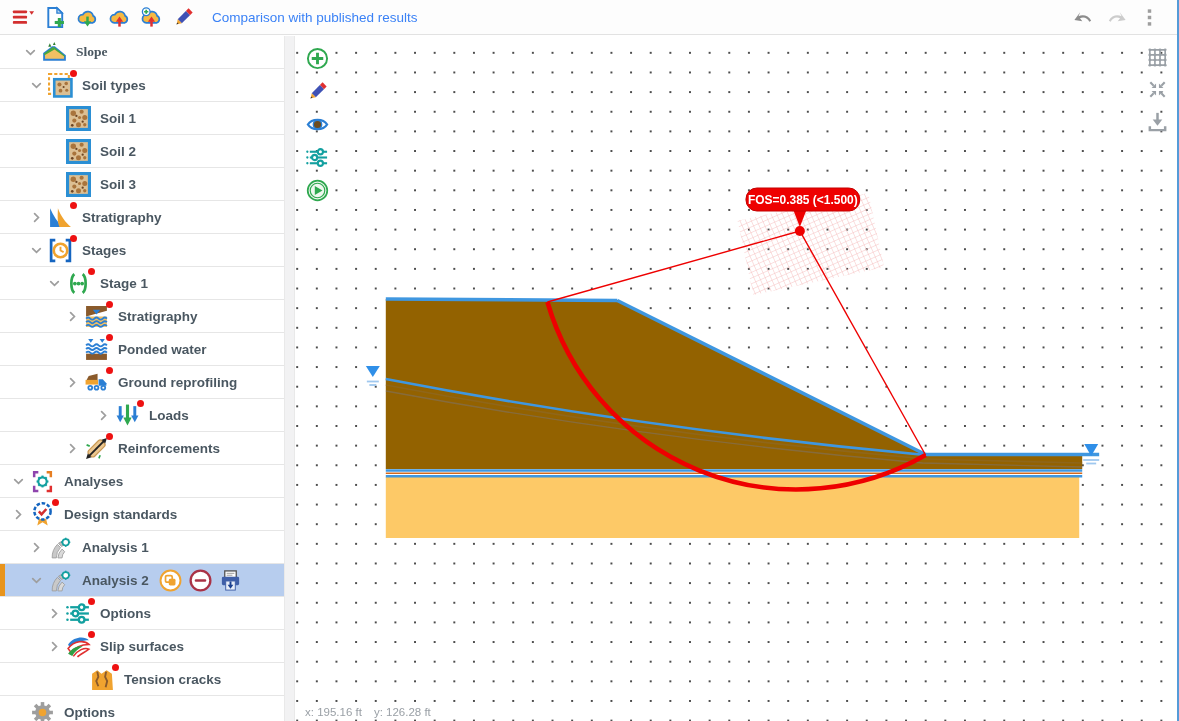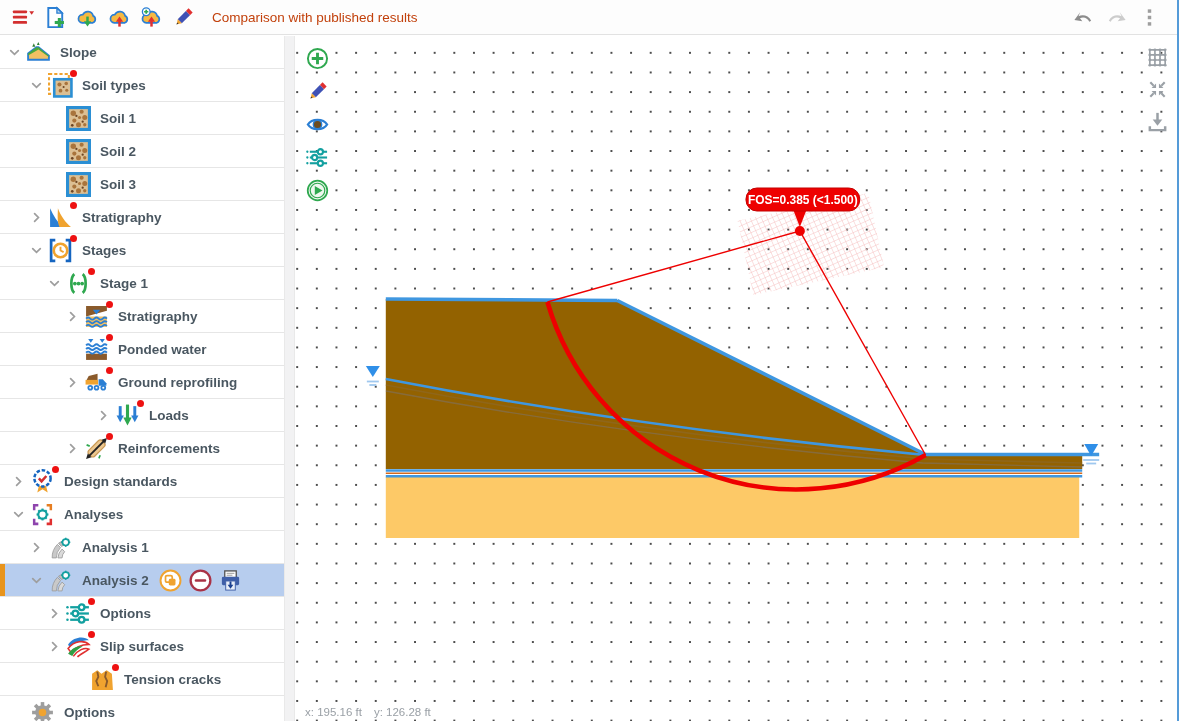--- a/index.html
+++ b/index.html
@@ -3,21 +3,21 @@
 <meta charset="utf-8">
 <style>
   html,body{margin:0;padding:0;background:#fff;}
   .app{position:relative;width:1179px;height:721px;overflow:hidden;box-sizing:border-box;
        font-family:"Liberation Sans",sans-serif;background:#fff;border-right:2px solid #559bd8;}
   
   .topbar{position:absolute;top:0;left:0;right:0;height:35px;background:#fdfdfd;
           border-bottom:1px solid #e2e2e2;display:flex;align-items:center;padding:0 10px;gap:5px;box-sizing:border-box;}
   .tb-btn{width:27px;height:27px;display:flex;align-items:center;justify-content:center;cursor:pointer;flex:none;}
   .tb-btn svg{width:23px;height:23px;display:block;}
-  .tb-title{color:#c2410c;font-size:13.5px;margin-left:10px;white-space:nowrap;}
+  .tb-title{color:#3b82f6;font-size:13.5px;margin-left:10px;white-space:nowrap;}
   .tb-spacer{flex:1;}
   .tb-right{display:flex;align-items:center;gap:6px;margin-right:4px;}
   
   .sidebar{position:absolute;top:36px;left:0;width:284px;bottom:0;background:#fff;overflow:hidden;}
   .row{height:32px;display:flex;align-items:center;border-bottom:1px solid #e6e6e6;position:relative;cursor:pointer;background:#fff;}
   .row.sel{background:#b7cdee;}
   .selbar{position:absolute;left:0;top:0;bottom:0;width:5px;background:#e8941c;}
   .chev{width:20px;display:flex;justify-content:center;flex:none;}
   .chev svg{width:13px;height:13px;}
   .ticon{width:25px;height:25px;margin-left:2px;position:relative;flex:none;}
@@ -136,21 +136,21 @@
               <rect x="10.2" y="3.5" width="3.6" height="3.6"></rect>
               <rect x="10.2" y="10.2" width="3.6" height="3.6"></rect>
               <rect x="10.2" y="16.9" width="3.6" height="3.6"></rect>
             </svg>
           </span>
         </div>
       </div>
   </header>
 
   <nav class="sidebar">
-      <div class="row" style="padding-left: 4px;">
+      <div class="row" style="padding-left: 20px; font-family: Liberation Serif, serif;">
         <span class="chev">
           <svg viewBox="0 0 24 24" fill="none" stroke="#9e9e9e" stroke-width="3.2" stroke-linecap="round">
             <path d="M5 8.5 l7 7 7 -7"></path>
           </svg>
         </span>
         <span class="ticon">
           <svg viewBox="0 0 24 24">
             <path d="M2 19 V13 L10 7 H12 L22 15 V19 Z" fill="#f2c063" stroke="#2b7fd4" stroke-width="1.8"></path>
             <path d="M2 13 L10 7 H12 L22 15 V16.2 L12 9 L2 14.8 Z" fill="#49a83c"></path>
             <g fill="#2e7d32">
@@ -405,36 +405,20 @@
             <path d="M2 22 l5.2 -1.6 -3.6 -3.6 z" fill="#222"></path>
             <path d="M22 2 l-5.2 1.6 3.6 3.6 z" fill="#222"></path>
             <g stroke="#2fa84f" stroke-width="1.6">
               <path d="M2.5 8.5 l3 1.2"></path>
               <path d="M14.3 21.5 l1.2 -3"></path>
             </g>
           </svg>
           <span class="dot"></span>
         </span>
         <span class="tlabel">Reinforcements</span>
-      </div>
-      <div class="row" style="padding-left: 8px;">
-        <span class="chev">
-          <svg viewBox="0 0 24 24" fill="none" stroke="#9e9e9e" stroke-width="3.2" stroke-linecap="round">
-            <path d="M8.5 5 l7 7 -7 7"></path>
-          </svg>
-        </span>
-        <span class="ticon">
-          <svg viewBox="0 0 24 24">
-            <path d="M9 14.5 l-2 8 5 -3 5 3 -2 -8 z" fill="#f0a32f"></path>
-            <circle cx="12" cy="9" r="7.8" fill="#fff" stroke="#1565c0" stroke-width="2.4" stroke-dasharray="3.4 1.7"></circle>
-            <path d="M8.5 9 l2.6 2.9 4.6 -5.2" stroke="#d32f2f" stroke-width="2.4" fill="none"></path>
-          </svg>
-          <span class="dot"></span>
-        </span>
-        <span class="tlabel">Design standards</span>
       </div>
       <div class="row" style="padding-left: 8px;">
         <span class="chev">
           <svg viewBox="0 0 24 24" fill="none" stroke="#9e9e9e" stroke-width="3.2" stroke-linecap="round">
             <path d="M5 8.5 l7 7 7 -7"></path>
           </svg>
         </span>
         <span class="ticon">
           <svg viewBox="0 0 24 24">
             <g fill="none" stroke-width="2.4">
@@ -450,20 +434,36 @@
               <path d="M6.3 12 h2"></path>
               <path d="M15.7 12 h2"></path>
               <path d="M8 8 l1.4 1.4"></path>
               <path d="M14.6 14.6 L16 16"></path>
               <path d="M8 16 l1.4 -1.4"></path>
               <path d="M14.6 9.4 L16 8"></path>
             </g>
           </svg>
         </span>
         <span class="tlabel">Analyses</span>
+      </div>
+      <div class="row" style="padding-left: 8px;">
+        <span class="chev">
+          <svg viewBox="0 0 24 24" fill="none" stroke="#9e9e9e" stroke-width="3.2" stroke-linecap="round">
+            <path d="M8.5 5 l7 7 -7 7"></path>
+          </svg>
+        </span>
+        <span class="ticon">
+          <svg viewBox="0 0 24 24">
+            <path d="M9 14.5 l-2 8 5 -3 5 3 -2 -8 z" fill="#f0a32f"></path>
+            <circle cx="12" cy="9" r="7.8" fill="#fff" stroke="#1565c0" stroke-width="2.4" stroke-dasharray="3.4 1.7"></circle>
+            <path d="M8.5 9 l2.6 2.9 4.6 -5.2" stroke="#d32f2f" stroke-width="2.4" fill="none"></path>
+          </svg>
+          <span class="dot"></span>
+        </span>
+        <span class="tlabel">Design standards</span>
       </div>
       <div class="row" style="padding-left: 26px;">
         <span class="chev">
           <svg viewBox="0 0 24 24" fill="none" stroke="#9e9e9e" stroke-width="3.2" stroke-linecap="round">
             <path d="M8.5 5 l7 7 -7 7"></path>
           </svg>
         </span>
         <span class="ticon">
           <svg viewBox="0 0 24 24">
             <g fill="#c9c9c9" stroke="#9a9a9a" stroke-width="0.8">

